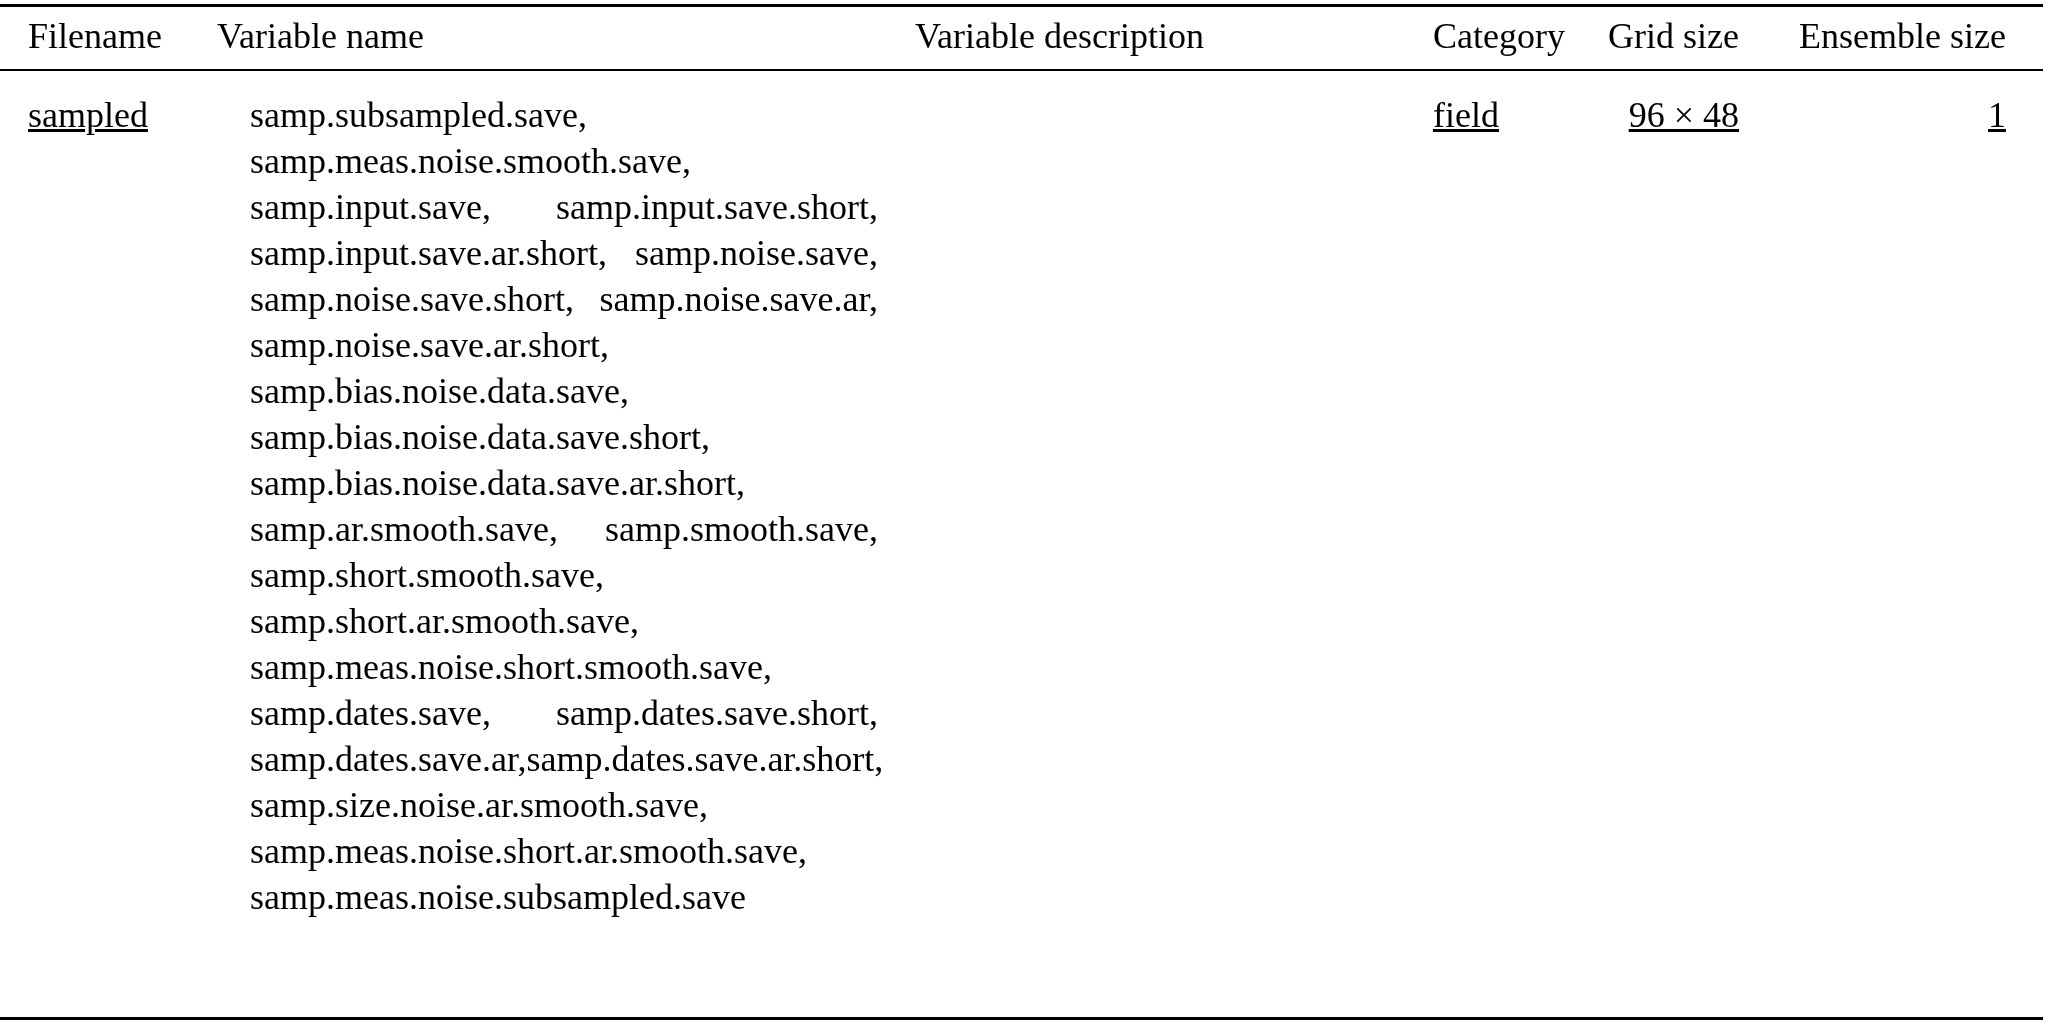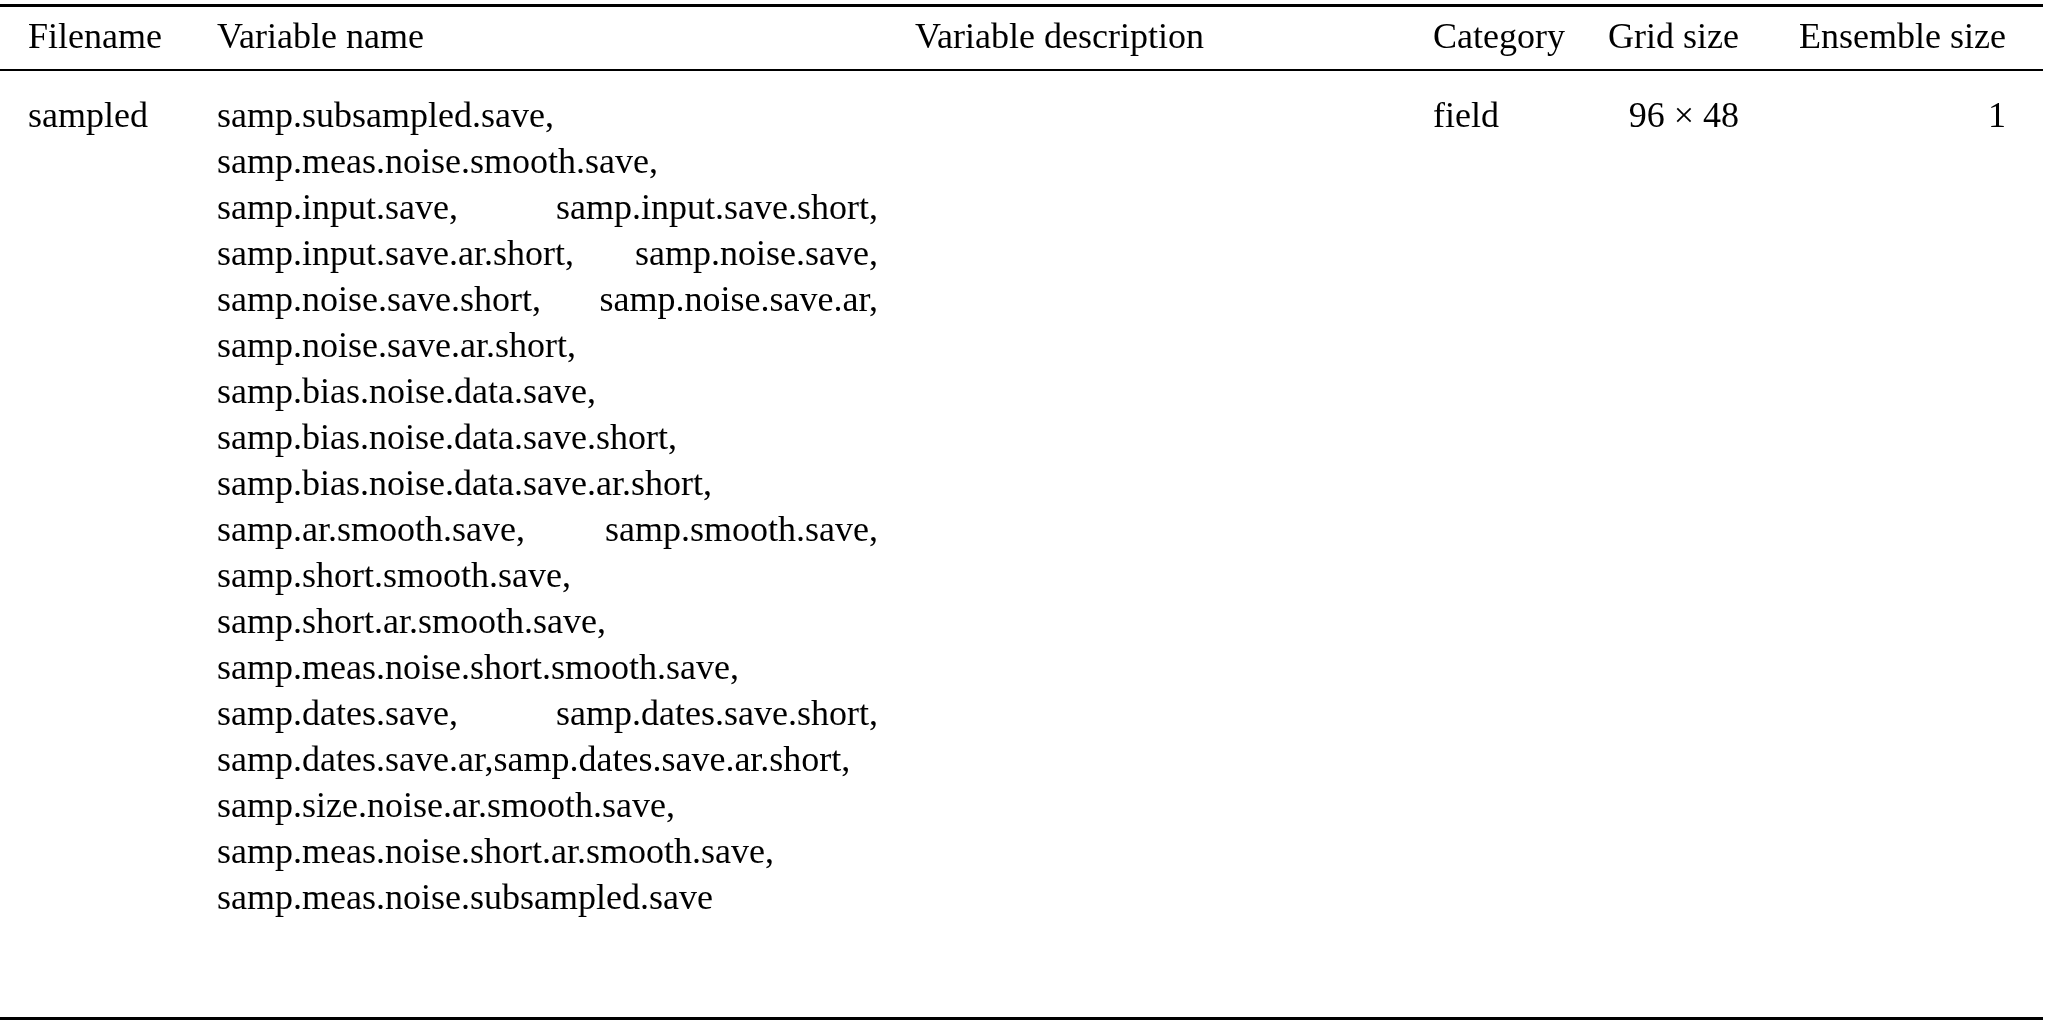--- a/index.html
+++ b/index.html
@@ -31,33 +31,34 @@
     position: absolute;
     top: 13px;
     line-height: 46px;
     white-space: nowrap;
   }
   .cell {
     position: absolute;
     top: 92px;
     line-height: 46px;
   }
-  .nowrap { white-space: nowrap; }
+  .nowrap { white-space: nowrap; text-decoration: underline; }
 
   .col-filename { left: 28px; }
   .col-varname  { left: 217px; width: 661px; }
   .col-desc     { left: 915px; width: 480px; }
   .col-category { left: 1433px; }
   .col-gridsize { right: 304px; text-align: left; }
   .col-ensemble { right: 37px;  text-align: center; }
 
   
   .jlines > div {
     text-align: justify;
     text-align-last: justify;
+    margin-left: 33px;
   }
 </style>
 </head>
 <body>
 
 <div class="page">
 
   <div class="rule rule-top"></div>
 
   <div class="hdr col-filename">Filename</div>

